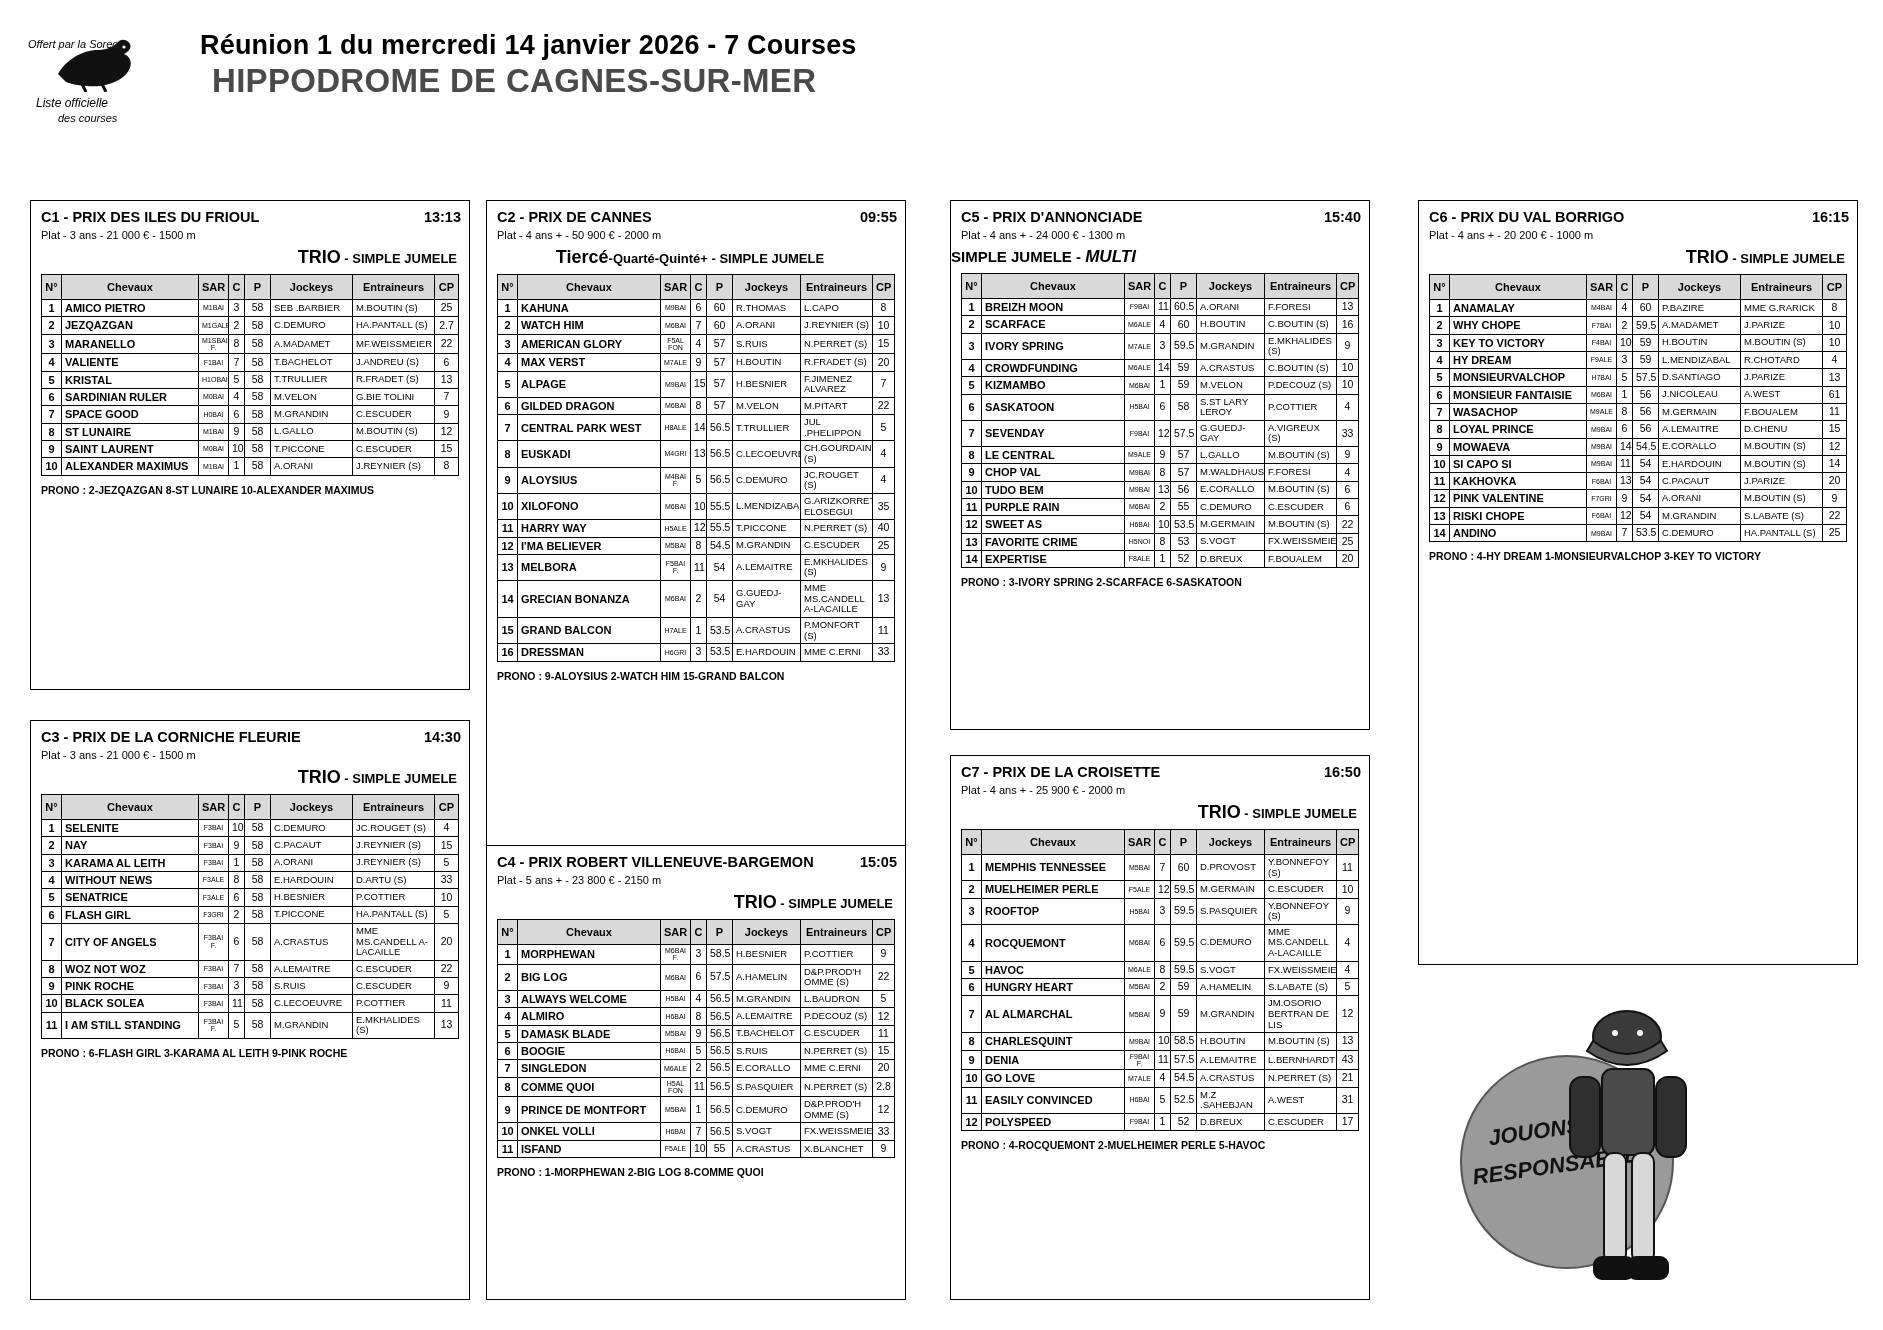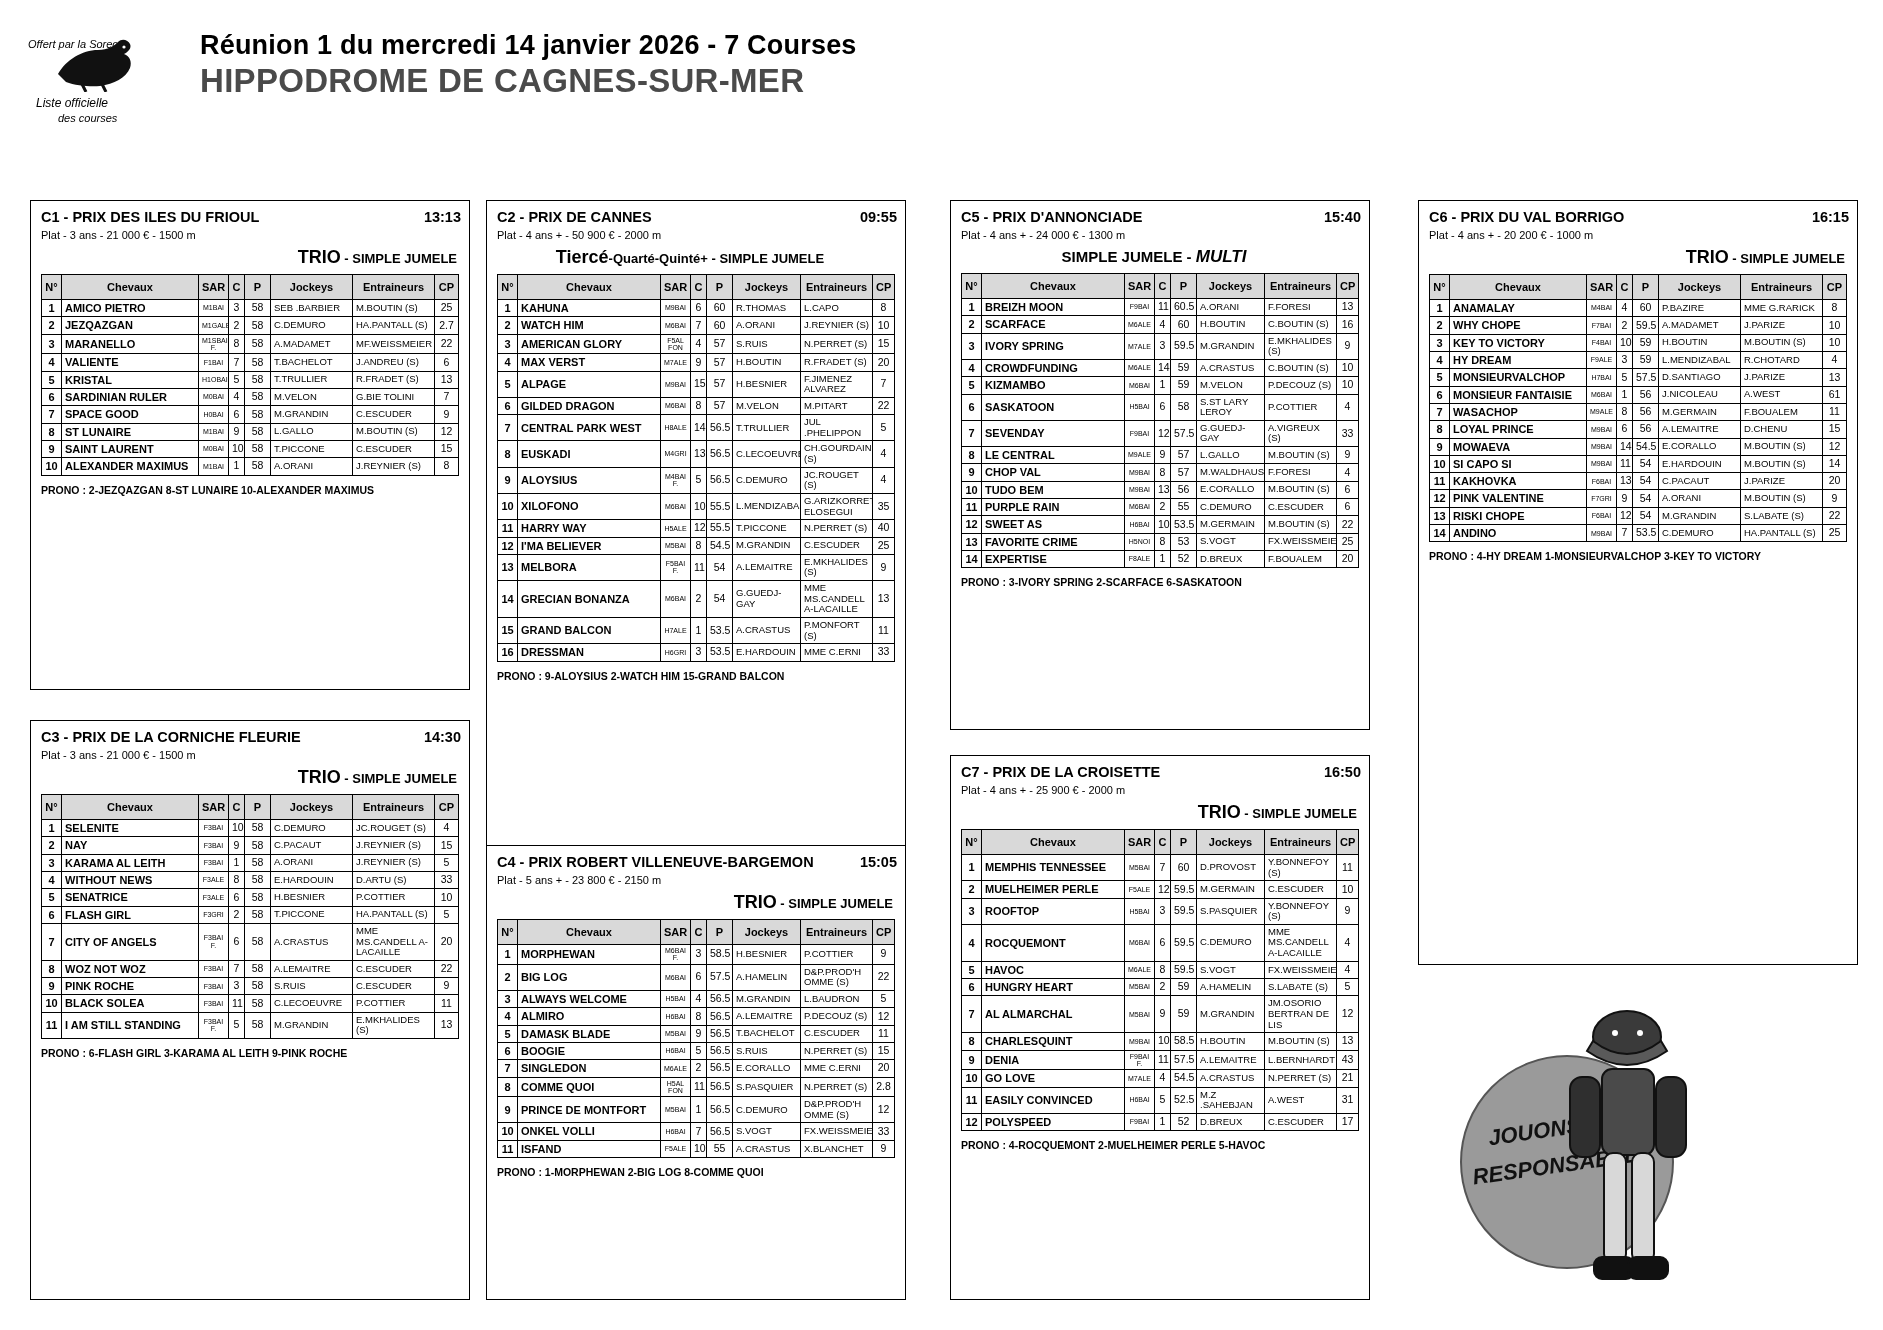--- a/index.html
+++ b/index.html
@@ -14,21 +14,21 @@
   .page{position:relative;width:1883px;height:1330px;}
 
   
   .logo{position:absolute;left:22px;top:8px;width:140px;height:120px;}
   .logo .l1{position:absolute;top:2px;left:6px;font-size:11px;font-style:italic;margin-top:28px;}
   .logo .l2{position:absolute;top:88px;left:14px;font-size:12px;font-style:italic;}
   .logo .l3{position:absolute;top:104px;left:36px;font-size:11px;font-style:italic;}
   .logo .horse{position:absolute;top:26px;left:30px;width:86px;height:58px;}
 
   .hdr-line1{position:absolute;left:200px;top:30px;font-size:27px;font-weight:bold;letter-spacing:.2px;}
-  .hdr-line2{position:absolute;left:200px;top:62px;font-size:33px;font-weight:bold;color:#4a4a4a;letter-spacing:.3px;}
+  .hdr-line2{position:absolute;left:212px;top:62px;font-size:33px;font-weight:bold;color:#4a4a4a;letter-spacing:.3px;}
 
   
   .race{position:absolute;border:1px solid #000;background:#fff;box-sizing:border-box;}
   .race .rtitle{font-size:14.5px;font-weight:bold;padding:8px 8px 2px 10px;}
   .race .rtitle .time{float:right;}
   .race .rsub{font-size:11px;padding:2px 10px 4px 10px;}
   .race .rbet{font-size:14px;font-weight:bold;text-align:right;padding:2px 12px 4px 0;}
   .race .rbet .big{font-size:18px;}
   .race .rbet .ital{font-style:italic;font-size:17px;}
   .race .rbet .norm{font-weight:bold;font-size:13px;}
@@ -682,21 +682,21 @@
               <td class="en">X.BLANCHET</td>
               <td class="cp">9</td>
             </tr>
           </tbody>
         </table>
         <div class="prono">PRONO : 1-MORPHEWAN 2-BIG LOG 8-COMME QUOI</div>
       </div>
       <div class="race" style="left: 950px; top: 200px; width: 420px; min-height: 530px;">
         <div class="rtitle"><span class="time">15:40</span><span>C5 -  PRIX D'ANNONCIADE</span></div>
         <div class="rsub">Plat - 4 ans + - 24 000 € - 1300 m</div>
-        <div class="rbet" style="text-align:center;"><span class="norm" style="font-size:15px;">SIMPLE JUMELE - </span><span class="ital">MULTI</span></div>
+        <div class="rbet" style="text-align:left;"><span class="norm" style="font-size:15px;">SIMPLE JUMELE - </span><span class="ital">MULTI</span></div>
         <table class="runners">
           <colgroup>
             <col style="width:20px">
             <col>
             <col style="width:30px">
             <col style="width:16px">
             <col style="width:26px">
             <col style="width:68px">
             <col style="width:72px">
             <col style="width:22px">

